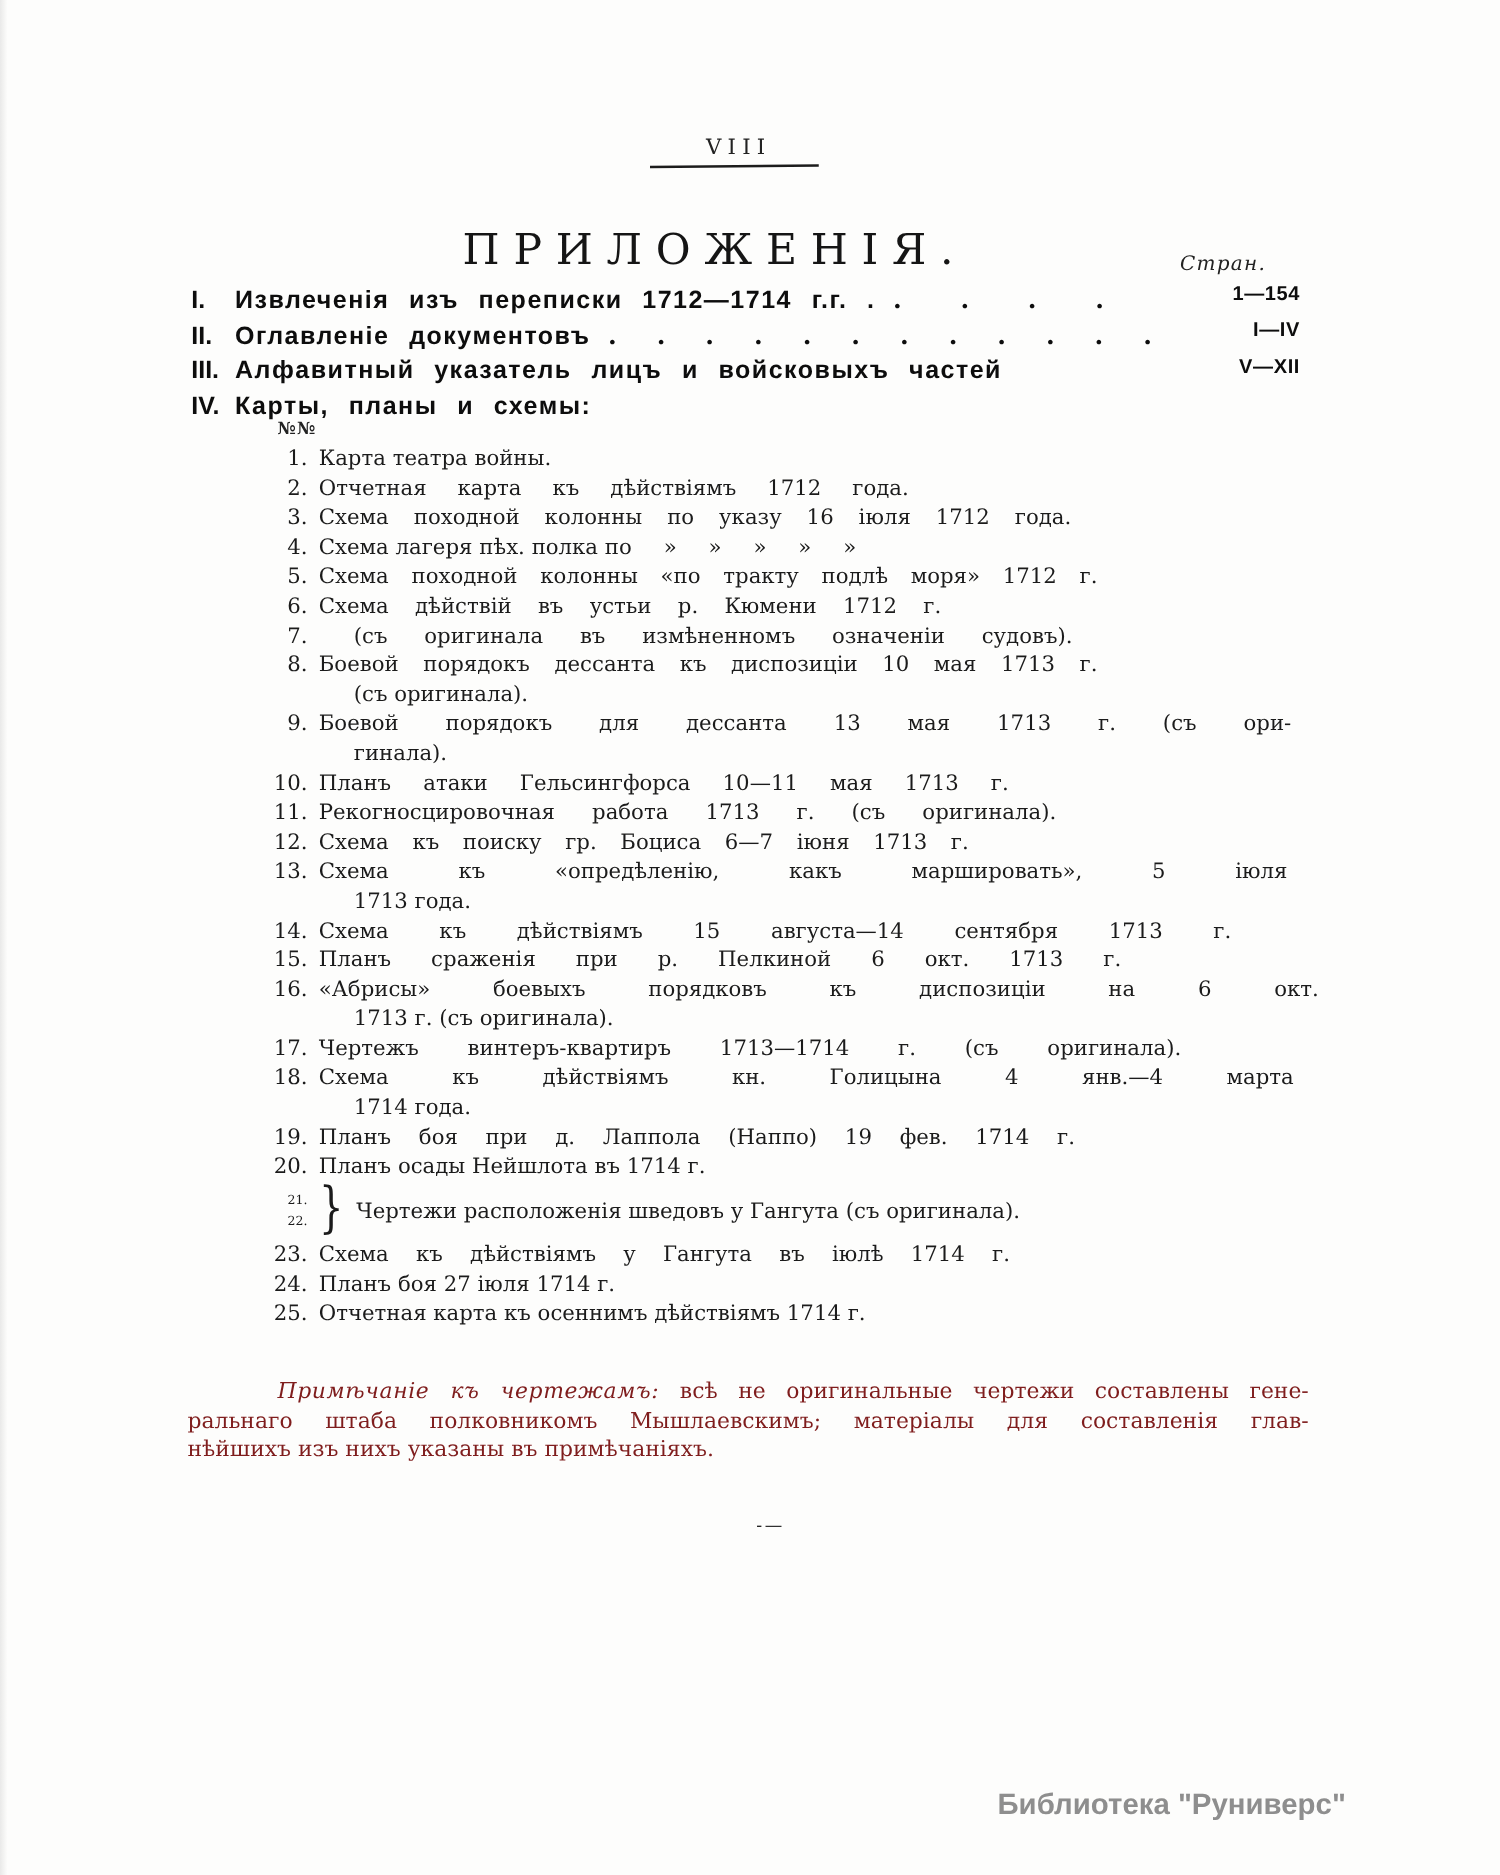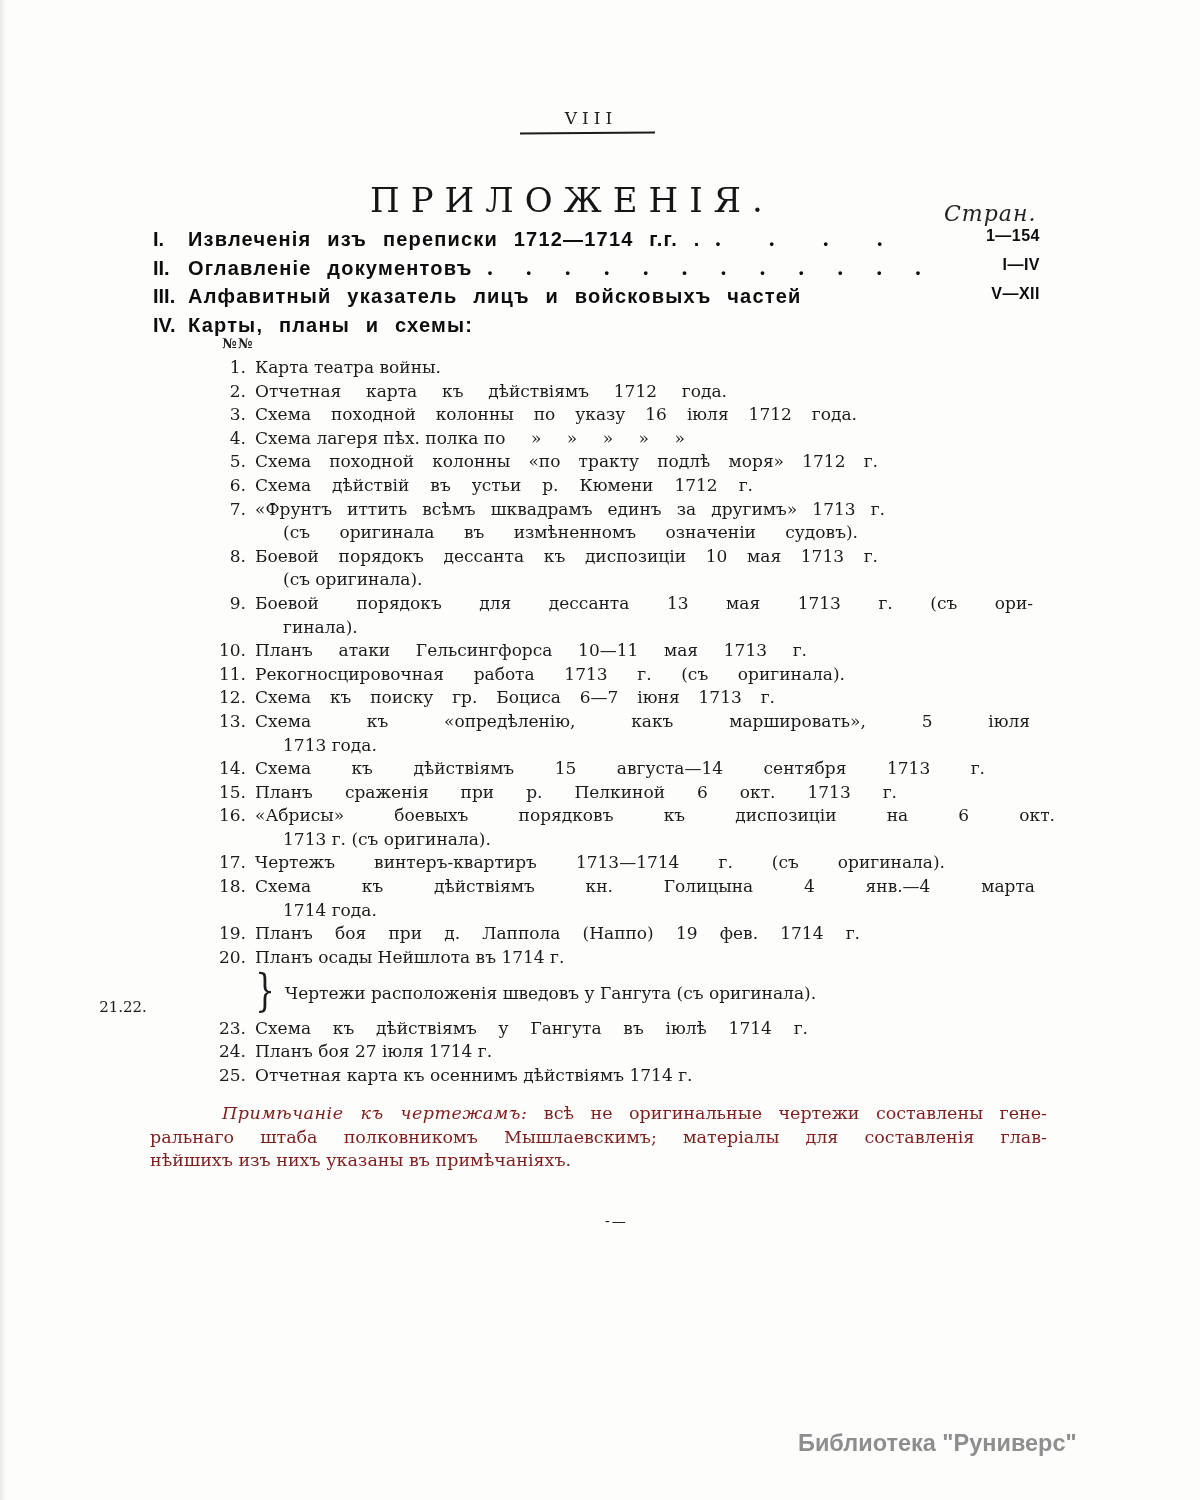--- a/index.html
+++ b/index.html
@@ -22,21 +22,21 @@
   .head-rule{
     position:absolute;top:132px;left:520px;width:135px;
     border-top:2.5px solid #1c1c1c;transform:rotate(-0.5deg);
   }
   .title{
     position:absolute;top:180px;left:0;right:56px;
     text-align:center;font-size:34px;letter-spacing:11px;color:#151515;
   }
   .pages-head{
     position:absolute;top:201px;left:944px;
-    font-style:italic;font-size:22px;color:#222;letter-spacing:1px;
+    font-style:italic;font-size:16px;color:#222;letter-spacing:1px;
   }
   
   .toc{
     position:absolute;left:153px;top:227px;width:887px;
     font-family:"Liberation Sans",sans-serif;font-weight:bold;
     font-size:20px;color:#0d0d0d;letter-spacing:1.2px;word-spacing:9px;
   }
   .toc-row{position:relative;height:29px;white-space:nowrap;}
   .toc-roman{display:inline-block;width:35px;letter-spacing:0;}
   .toc-dots{margin-left:14px;font-family:"DejaVu Serif",serif;font-weight:bold;letter-spacing:0;}
@@ -53,22 +53,22 @@
     font-size:17px;color:#1b1b1b;
   }
   .map-item{display:grid;grid-template-columns:246px 1fr;column-gap:9px;}
   .map-item .num{text-align:right;line-height:23.6px;}
   .map-item .line{display:block;line-height:23.6px;}
   .map-item .l2{margin-left:28px;}
   .j{text-align:justify;text-align-last:justify;}
   
   .braced{display:grid;grid-template-columns:246px 1fr;column-gap:9px;height:47.2px;}
   .braced .bnums{
-    display:flex;flex-direction:row;justify-content:center;align-items:flex-end;
-    font-size:15px;line-height:17.5px;
+    display:flex;flex-direction:column;justify-content:center;align-items:flex-end;
+    font-size:10px;line-height:17.5px;
   }
   .braced .btext{display:flex;align-items:center;}
   .braced .brace{
     font-size:44px;font-weight:400;transform:scaleX(.7);
     margin:-6px 6px 0 -4px;color:#1b1b1b;
   }
   
   .note{
     position:absolute;left:150px;top:1102px;width:897px;
     font-size:17.5px;line-height:23.5px;color:#7f1d1d;
@@ -150,21 +150,20 @@
       </div>
     <div class="map-item">
         <span class="num">6.</span>
         <span class="cell">
           <span class="line j" style="width:498px">Схема дѣйствій въ устьи р. Кюмени 1712 г.</span>
         </span>
       </div>
     <div class="map-item">
         <span class="num">7.</span>
         <span class="cell">
-          <span class="line j" style="width:630px">«Фрунтъ иттить всѣмъ шквадрамъ единъ за другимъ» 1713 г.</span>
           <span class="line l2 j" style="width:575px">(съ оригинала въ измѣненномъ означеніи судовъ).</span>
         </span>
       </div>
     <div class="map-item">
         <span class="num">8.</span>
         <span class="cell">
           <span class="line j" style="width:623px">Боевой порядокъ дессанта къ диспозиціи 10 мая 1713 г.</span>
           <span class="line l2">(съ оригинала).</span>
         </span>
       </div>

